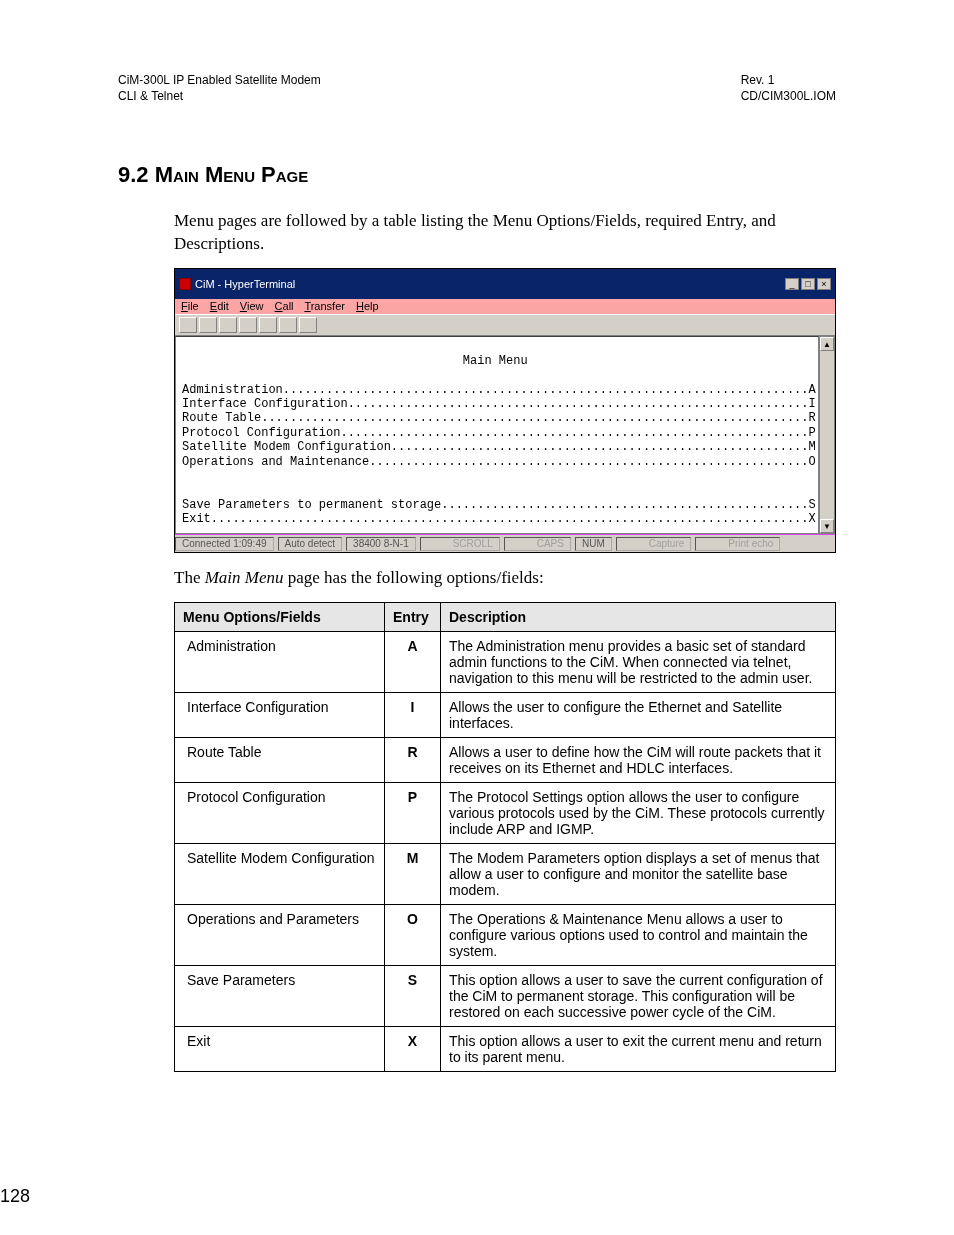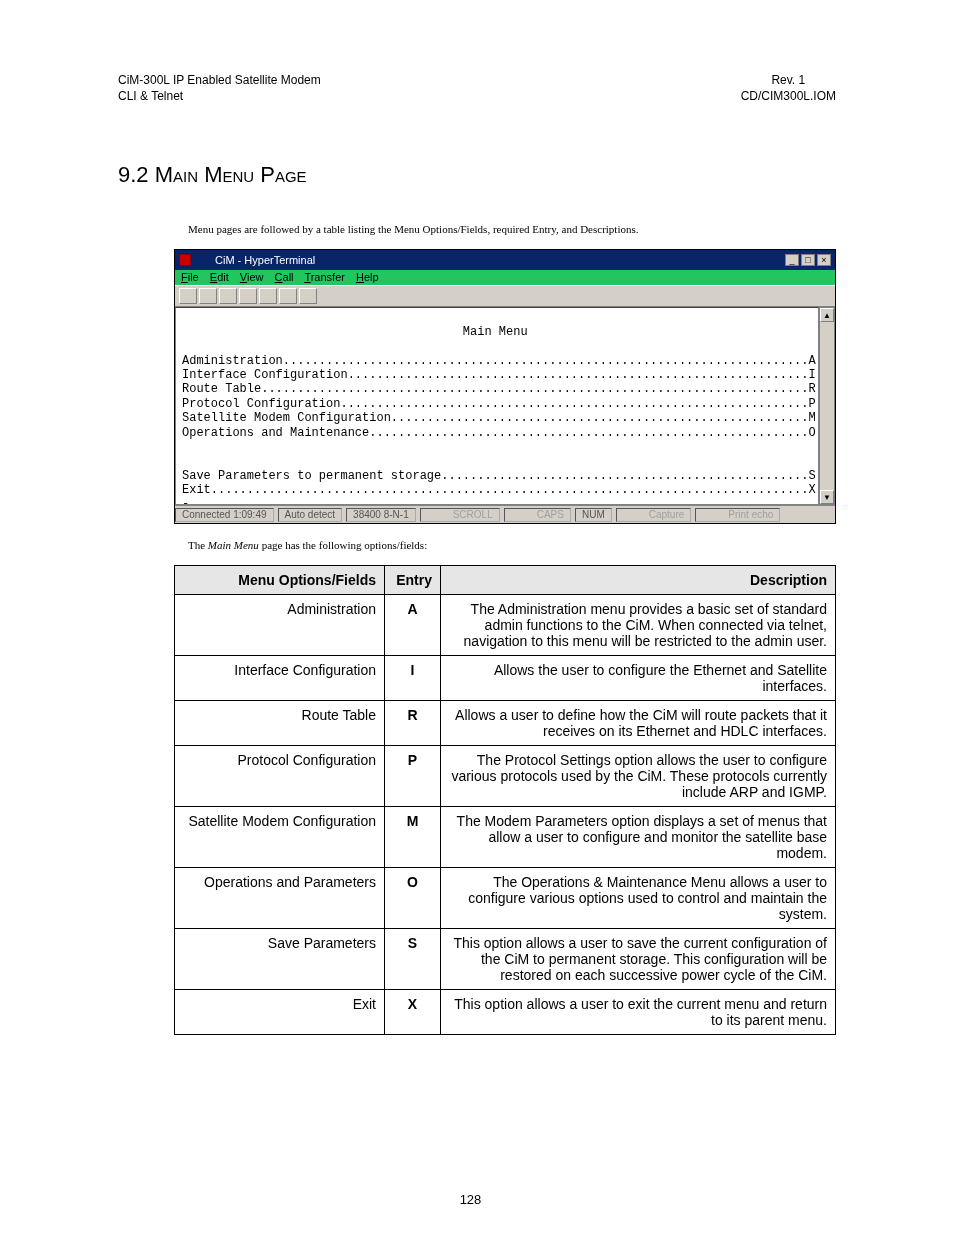--- a/index.html
+++ b/index.html
@@ -18,66 +18,65 @@
   }
   .hdr {
     display: flex;
     justify-content: space-between;
     font-size: 12px;
     line-height: 1.35;
     margin-bottom: 58px;
   }
   .section-title {
     font-family: Arial, Helvetica, sans-serif;
-    font-weight: normal;
+    font-weight: bold;
     font-size: 22px;
-    margin: 0 0 34px 0;
+    margin: 0 0 22px 0;
   }
   .section-title .smallcaps {
     font-variant: small-caps;
   }
   .body-indent {
     padding-left: 56px;
   }
   .para {
     font-family: "Times New Roman", Times, serif;
-    font-size: 11px;
+    font-size: 17px;
     line-height: 1.35;
-    margin: 0 0 12px 14px;
+    margin: 0 0 12px 0;
   }
   .para .ital { font-style: italic; }
   
   .ht-window {
     border: 1px solid #000;
     margin: 6px 0 14px 0;
     font-size: 11px;
     line-height: 1.2;
     background:#d4d0c8;
   }
   .ht-titlebar {
     background:#0a246a;
     color:#fff;
     display:flex;
     align-items:center;
     padding:2px 4px;
-    height:20px;
-    gap:20px;
+    height:30px;
   }
   .ht-titlebar .ico {
     width:12px;height:12px;background:#c00;margin-right:4px;
     display:inline-block;border:1px solid #800;
   }
   .ht-ctrls { margin-left:auto; display:flex; gap:2px; }
   .ht-ctrls span {
     width:14px;height:12px;background:#d4d0c8;border:1px solid #808080;
     display:inline-flex;align-items:center;justify-content:center;
     font-size:9px;color:#000;
   }
   .ht-menubar {
-    background:#22c55e;
+    background:#fca5a5;
     padding:1px 6px;
     font-size:11px;
     color:#000;
   }
   .ht-menubar span { margin-right:8px; }
   .ht-menubar span u { text-decoration:underline; }
   .ht-toolbar {
     background:#d4d0c8;
     padding:2px 4px;
     border-top:1px solid #fff;
@@ -129,47 +128,46 @@
     border-collapse: collapse;
     width:100%;
     margin-top:6px;
     font-family: Arial, Helvetica, sans-serif;
     font-size:14px;
   }
   table.opts th, table.opts td {
     border:1px solid #000;
     padding:6px 8px;
     vertical-align:top;
-    text-align:right;
+    text-align:left;
   }
   table.opts th {
     background:#e6e6e6;
     font-weight:bold;
   }
   table.opts td.entry { text-align:center; font-weight:bold; width:56px; }
   table.opts td.mo { width:210px;padding-left:12px; }
   .pageno {
     position:absolute;
     bottom:28px;
     left:0;right:13px;
-    text-align:center;
-    font-size:13px;
+    font-size:18px;
   }
 </style>
 </head>
 <body>
 
 <div class="page">
 
   <div class="hdr">
     <div>
       <div>CiM-300L IP Enabled Satellite Modem</div>
       <div>CLI &amp; Telnet</div>
     </div>
-    <div style="text-align:center">
+    <div style="text-align:left">
       <div>Rev. 1</div>
       <div>CD/CIM300L.IOM</div>
     </div>
   </div>
 
   <h2 class="section-title">
     <span>9.2</span>
     <span class="smallcaps">Main Menu Page</span>
   </h2>
 

